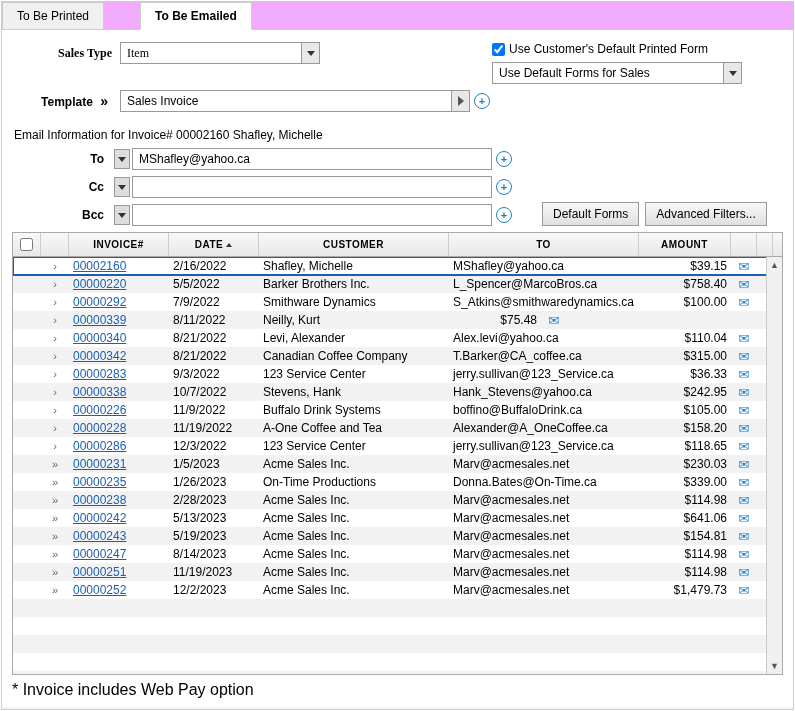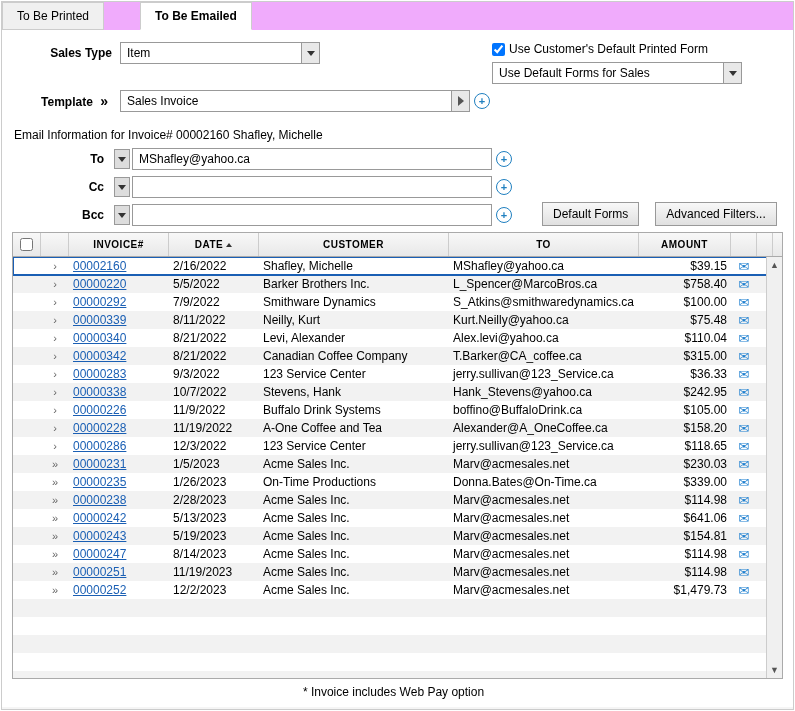--- a/index.html
+++ b/index.html
@@ -4,35 +4,35 @@
 <style>
 * { box-sizing: border-box; margin: 0; padding: 0; }
 body { font-family: Arial, sans-serif; font-size: 12px; background: #fff; width: 795px; height: 711px; position: relative; }
 .container { border: 1px solid #ccc; width: 793px; height: 709px; margin: 1px; background: #f5f5f5; }
 .tabs { display: flex; background: #f0abfc; }
 .tab { padding: 6px 14px; border: 1px solid #ccc; background: #f0f0f0; cursor: pointer; font-size: 12px; }
 .tab.active { background: #fff; border-bottom: 1px solid #fff; font-weight: bold; margin-left: 36px; }
 .tab-content { background: #fff; padding: 12px 10px 6px 10px; height: calc(100% - 30px); display: flex; flex-direction: column; }
 .form-row { display: flex; align-items: center; margin-bottom: 6px; }
 .top-section { display: flex; }
-.left-col { flex: 0 0 470px; }
+.left-col { flex: 0 0 470px; font-family: Liberation Serif, serif; }
 .right-col { flex: 1; padding-left: 10px; }
 .label { text-align: right; padding-right: 8px; font-weight: bold; font-size: 12px; width: 108px; display: inline-block; }
 .dropdown { display: inline-flex; align-items: center; border: 1px solid #999; background: #fff; height: 22px; gap: 9px; }
 .dropdown-text { padding: 0 6px; flex: 1; font-size: 12px; }
 .dropdown-btn { width: 18px; height: 20px; background: #e8e8e8; border-left: 1px solid #999; display: flex; align-items: center; justify-content: center; cursor: pointer; }
 .checkbox-row { display: flex; align-items: center; margin-bottom: 6px; }
 .checkbox-row input { margin-right: 4px; }
 .text-input { border: 1px solid #999; height: 22px; padding: 0 6px; font-size: 12px; background: #fff; }
 .raquo { font-size: 14px; padding: 0 4px; }
 .plus-btn { width: 16px; height: 16px; border-radius: 50%; border: 1.5px solid #2080c0; color: #2080c0; display: inline-flex; align-items: center; justify-content: center; font-size: 11px; font-weight: bold; margin-left: 4px; cursor: pointer; line-height: 1; }
 .small-drop { width: 16px; height: 20px; background: #ddd; border: 1px solid #999; display: inline-flex; align-items: center; justify-content: center; cursor: pointer; margin-left: 2px; }
 .info-line { font-size: 12px; margin: 10px 0 6px 2px; }
 .btn { border: 1px solid #999; background: linear-gradient(#f8f8f8,#e0e0e0); padding: 4px 10px; font-size: 12px; cursor: pointer; height: 24px; }
-.button-row { display: flex; gap: 16px; justify-content: flex-start; margin-top: 4px; }
+.button-row { display: flex; gap: 6px; justify-content: flex-start; margin-top: 4px; }
 .table-wrap { border: 1px solid #aaa; background: #b91c1c; flex: 1; display: flex; flex-direction: column; overflow: hidden; }
 .table-header { display: flex; background: linear-gradient(#f8f8f8,#e8e8e8); border-bottom: 1px solid #aaa; height: 24px; align-items: center; font-size: 10px; font-weight: bold; letter-spacing: 0.5px; }
 .th { border-right: 1px solid #ccc; padding: 0 4px; text-align: center; display: flex; align-items: center; justify-content: center; height: 100%; }
 .th-check { width: 28px; }
 .th-exp { width: 28px; }
 .th-inv { width: 100px; }
 .th-date { width: 90px; }
 .th-cust { width: 190px; }
 .th-to { width: 190px; }
 .th-amt { width: 92px; }
@@ -46,21 +46,21 @@
 .td-check { width: 28px; }
 .td-exp { width: 28px; text-align: center; color: #666; font-size: 11px; }
 .td-inv { width: 100px; color: #1a5fb4; text-decoration: underline; cursor: pointer; }
 .td-date { width: 90px; }
 .td-cust { width: 190px; }
 .td-to { width: 190px; }
 .td-amt { width: 92px; text-align: right; }
 .td-mail { width: 26px; text-align: center; }
 .td-scroll { width: 16px; }
 .mail-icon { color: #2080d0; font-size: 13px; cursor: pointer; }
-.footer-note { text-align: center; font-size: 12px; padding: 6px 8px 2px 0; }
+.footer-note { text-align: left; font-size: 16px; padding: 6px 8px 2px 0; }
 .scrollbar { width: 16px; background: #f0f0f0; border-left: 1px solid #ccc; position: absolute; right: 0; top: 0; bottom: 0; }
 .scroll-arrow { height: 16px; display: flex; align-items: center; justify-content: center; font-size: 9px; color: #555; cursor: pointer; }
 .triangle-down { width: 0; height: 0; border-left: 4px solid transparent; border-right: 4px solid transparent; border-top: 5px solid #333; }
 .triangle-up-sm { width: 0; height: 0; border-left: 3px solid transparent; border-right: 3px solid transparent; border-bottom: 4px solid #333; margin-left: 3px; }
 .triangle-right { display:inline-block; width:0; height:0; border-top:5px solid transparent; border-bottom:5px solid transparent; border-left:6px solid #555; }
 </style>
 </head>
 <body>
 
 <div class="container">
@@ -195,21 +195,20 @@
             <div class="td td-amt">$100.00</div>
             <div class="td td-mail"><span class="mail-icon">✉</span></div>
             <div class="td td-scroll"></div>
           </div>
           <div class="table-row odd">
             <div class="td td-check"></div>
             <div class="td td-exp">›</div>
             <div class="td td-inv">00000339</div>
             <div class="td td-date">8/11/2022</div>
             <div class="td td-cust">Neilly, Kurt</div>
-            <div class="td td-to">Kurt.Neilly@yahoo.ca</div>
             <div class="td td-amt">$75.48</div>
             <div class="td td-mail"><span class="mail-icon">✉</span></div>
             <div class="td td-scroll"></div>
           </div>
           <div class="table-row even">
             <div class="td td-check"></div>
             <div class="td td-exp">›</div>
             <div class="td td-inv">00000340</div>
             <div class="td td-date">8/21/2022</div>
             <div class="td td-cust">Levi, Alexander</div>

